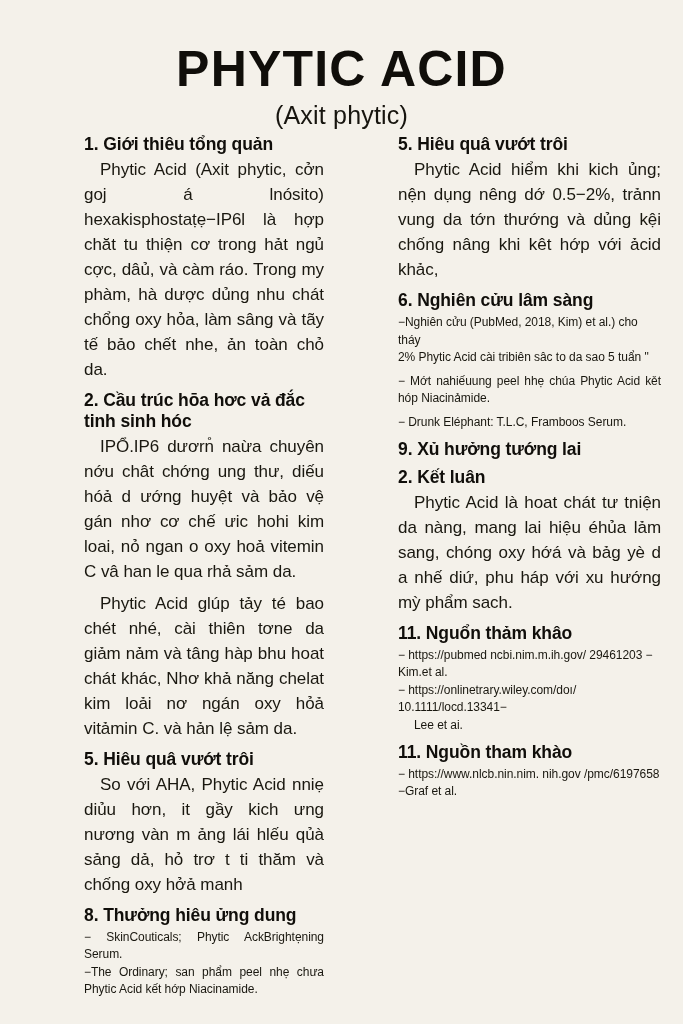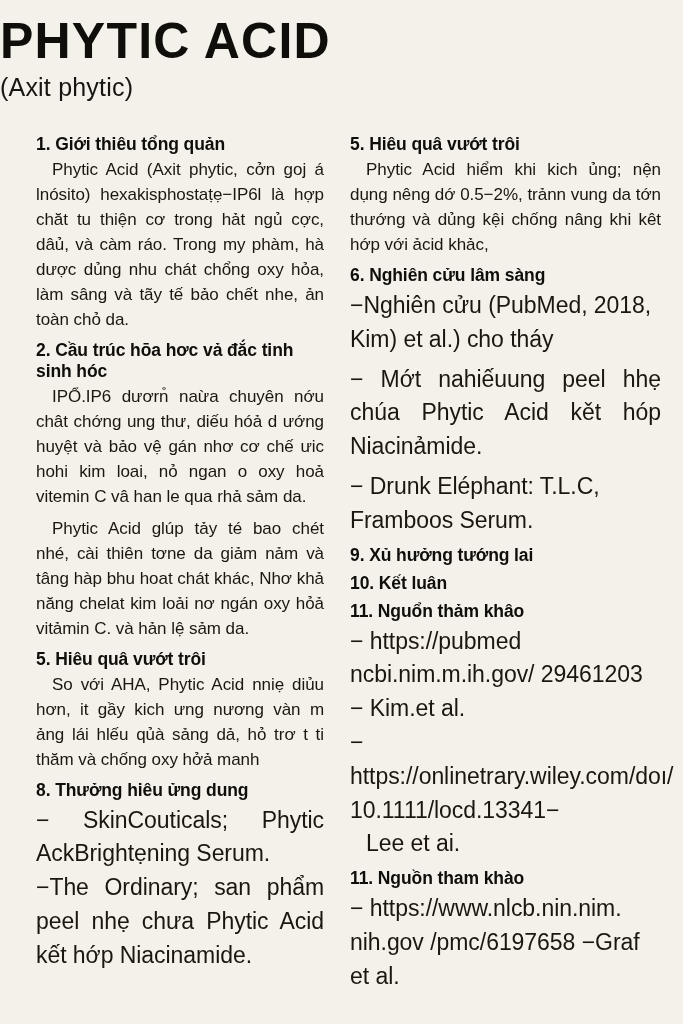--- a/index.html
+++ b/index.html
@@ -18,21 +18,22 @@
     position: relative;
     width: 683px;
     height: 1024px;
     background: #f4f1ea;
     box-sizing: border-box;
     padding: 0;
   }
 
   
   .title-block {
-    padding-top: 16px;
+    text-align: center;
+    padding-top: 44px;
   }
   .doc-title {
     font-size: 50px;
     font-weight: 700;
     letter-spacing: 1.2px;
     line-height: 1.02;
     margin: 0;
     color: #100e0a;
   }
   .doc-subtitle {
@@ -61,20 +62,21 @@
     padding-right: 6px;
   }
   .col-right {
     width: 353px;
     padding-left: 20px;
     padding-right: 22px;
   }
 
   .section {
     margin-bottom: 7px;
+    margin-left: 48px;
   }
   .sec-heading {
     font-size: 17.5px;
     font-weight: 700;
     line-height: 1.2;
     margin: 0 0 3px 0;
     letter-spacing: -0.1px;
     color: #100e0a;
   }
   .sec-para {
@@ -83,21 +85,21 @@
     margin: 0;
     text-align: justify;
     text-justify: inter-word;
     letter-spacing: -0.05px;
     color: #19170f;
   }
   .sec-para.indent {
     text-indent: 16px;
   }
   .bullet-line {
-    font-size: 23px;
+    font-size: 12px;
     line-height: 1.47;
     margin: 0;
     text-align: justify;
     letter-spacing: -0.05px;
     color: #19170f;
   }
   .bullet-line.flush {
     text-align: left;
   }
   .gap-sm { height: 6px; }
@@ -147,32 +149,34 @@
     <div class="col col-right">
 
       <div class="section">
         <h2 class="sec-heading">5. Hiêu quâ vướt trôi</h2>
         <p class="sec-para indent">Phytic Acid hiểm khi kich ủng; nện dụng nêng dớ 0.5−2%, trảnn vung da tớn thướng và dủng kệi chống nâng khi kêt hớp với ảcid khảc,</p>
       </div>
 
       <div class="section">
         <h2 class="sec-heading">6. Nghiên cửu lâm sàng</h2>
         <p class="bullet-line flush">−Nghiên cửu (PubMed, 2018, Kim) et al.) cho tháy</p>
+        <p class="bullet-line flush">2% Phytic Acid cài tribiên sâc to da sao 5 tuẩn "</p>
         <div class="gap-sm"></div>
         <p class="bullet-line">− Mớt nahiếuung peel hhẹ chúa Phytic Acid kět hóp Niacinảmide.</p>
         <div class="gap-sm"></div>
         <p class="bullet-line flush">− Drunk Eléphant: T.L.C, Framboos Serum.</p>
       </div>
 
       <div class="section">
         <h2 class="sec-heading">9. Xủ hưởng tướng lai</h2>
       </div>
 
       <div class="section">
-        <h2 class="sec-heading">10. Kết luân</h2>
+        <h2 class="sec-heading">2. Kết luân</h2>
+        <p class="sec-para indent">Phytic Acid là hoat chát tư tniện da nàng, mang lai hiệu éhủa lảm sang, chóng oxy hớá và bảg yè d a nhế diứ, phu háp với xu hướng mỳ phẩm sach.</p>
       </div>
 
       <div class="section">
         <h2 class="sec-heading">11. Nguổn thảm khâo</h2>
         <p class="bullet-line flush">− https://pubmed ncbi.nim.m.ih.gov/ 29461203 − Kim.et al.</p>
         <p class="bullet-line flush">− https://onlinetrary.wiley.com/doı/ 10.1111/locd.13341−</p>
         <p class="bullet-line flush sub-indent">Lee et ai.</p>
       </div>
 
       <div class="section">

